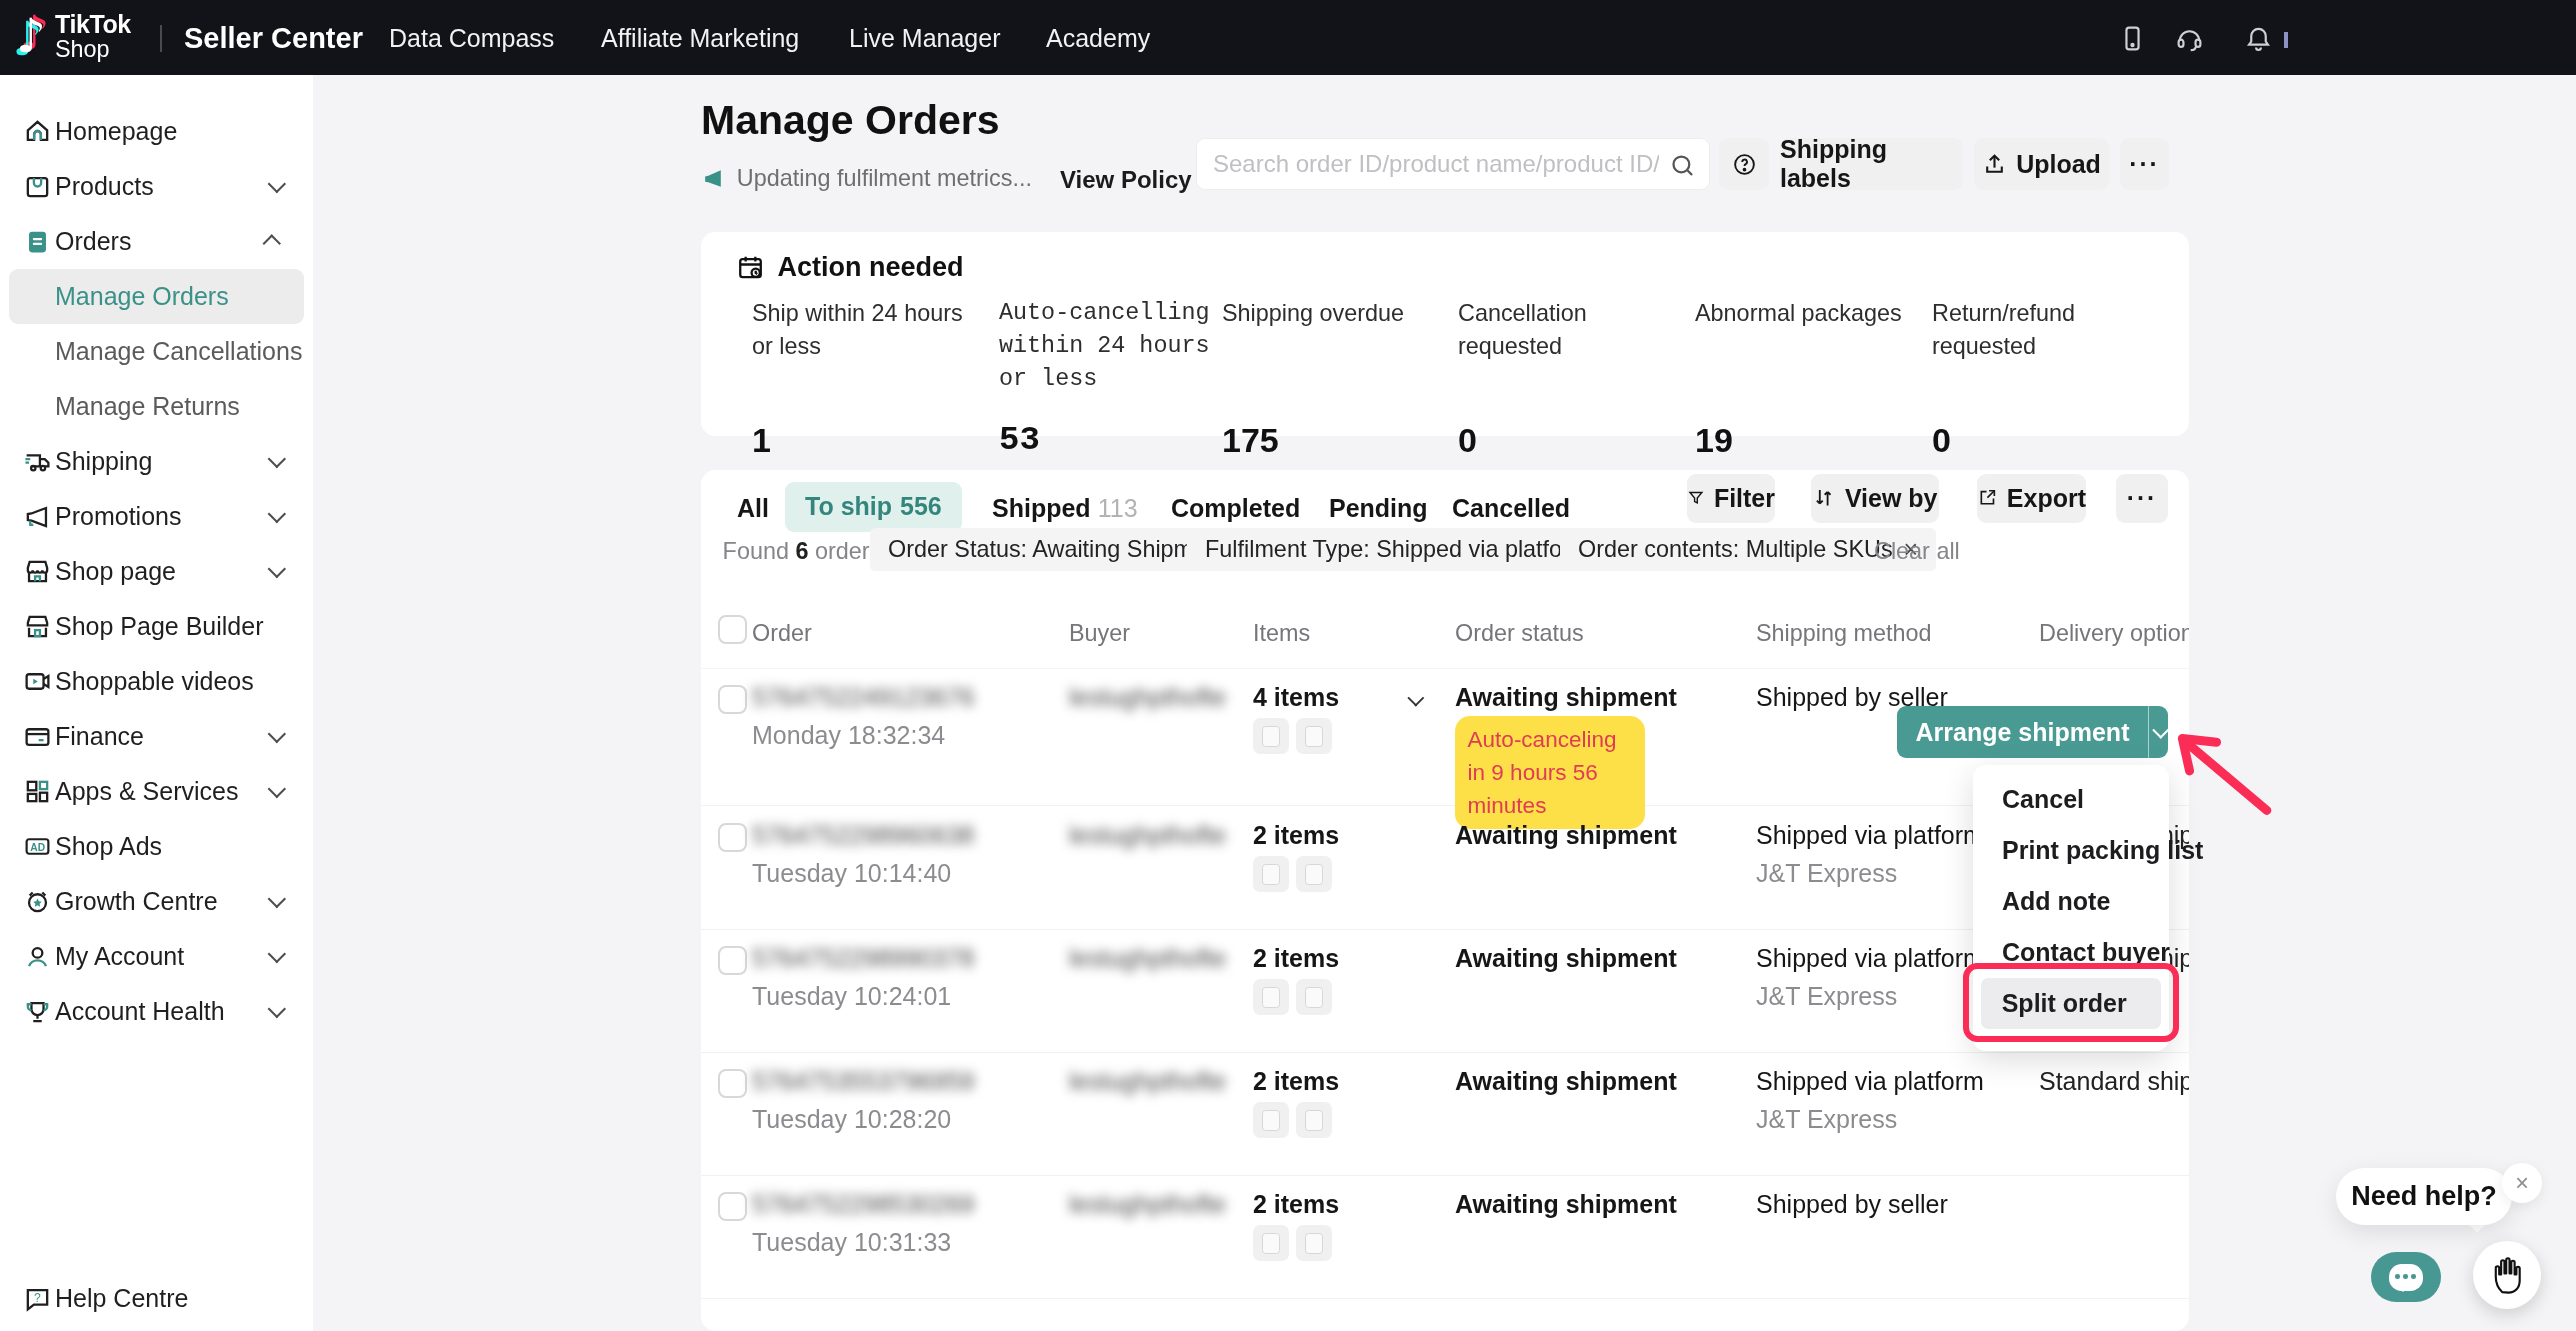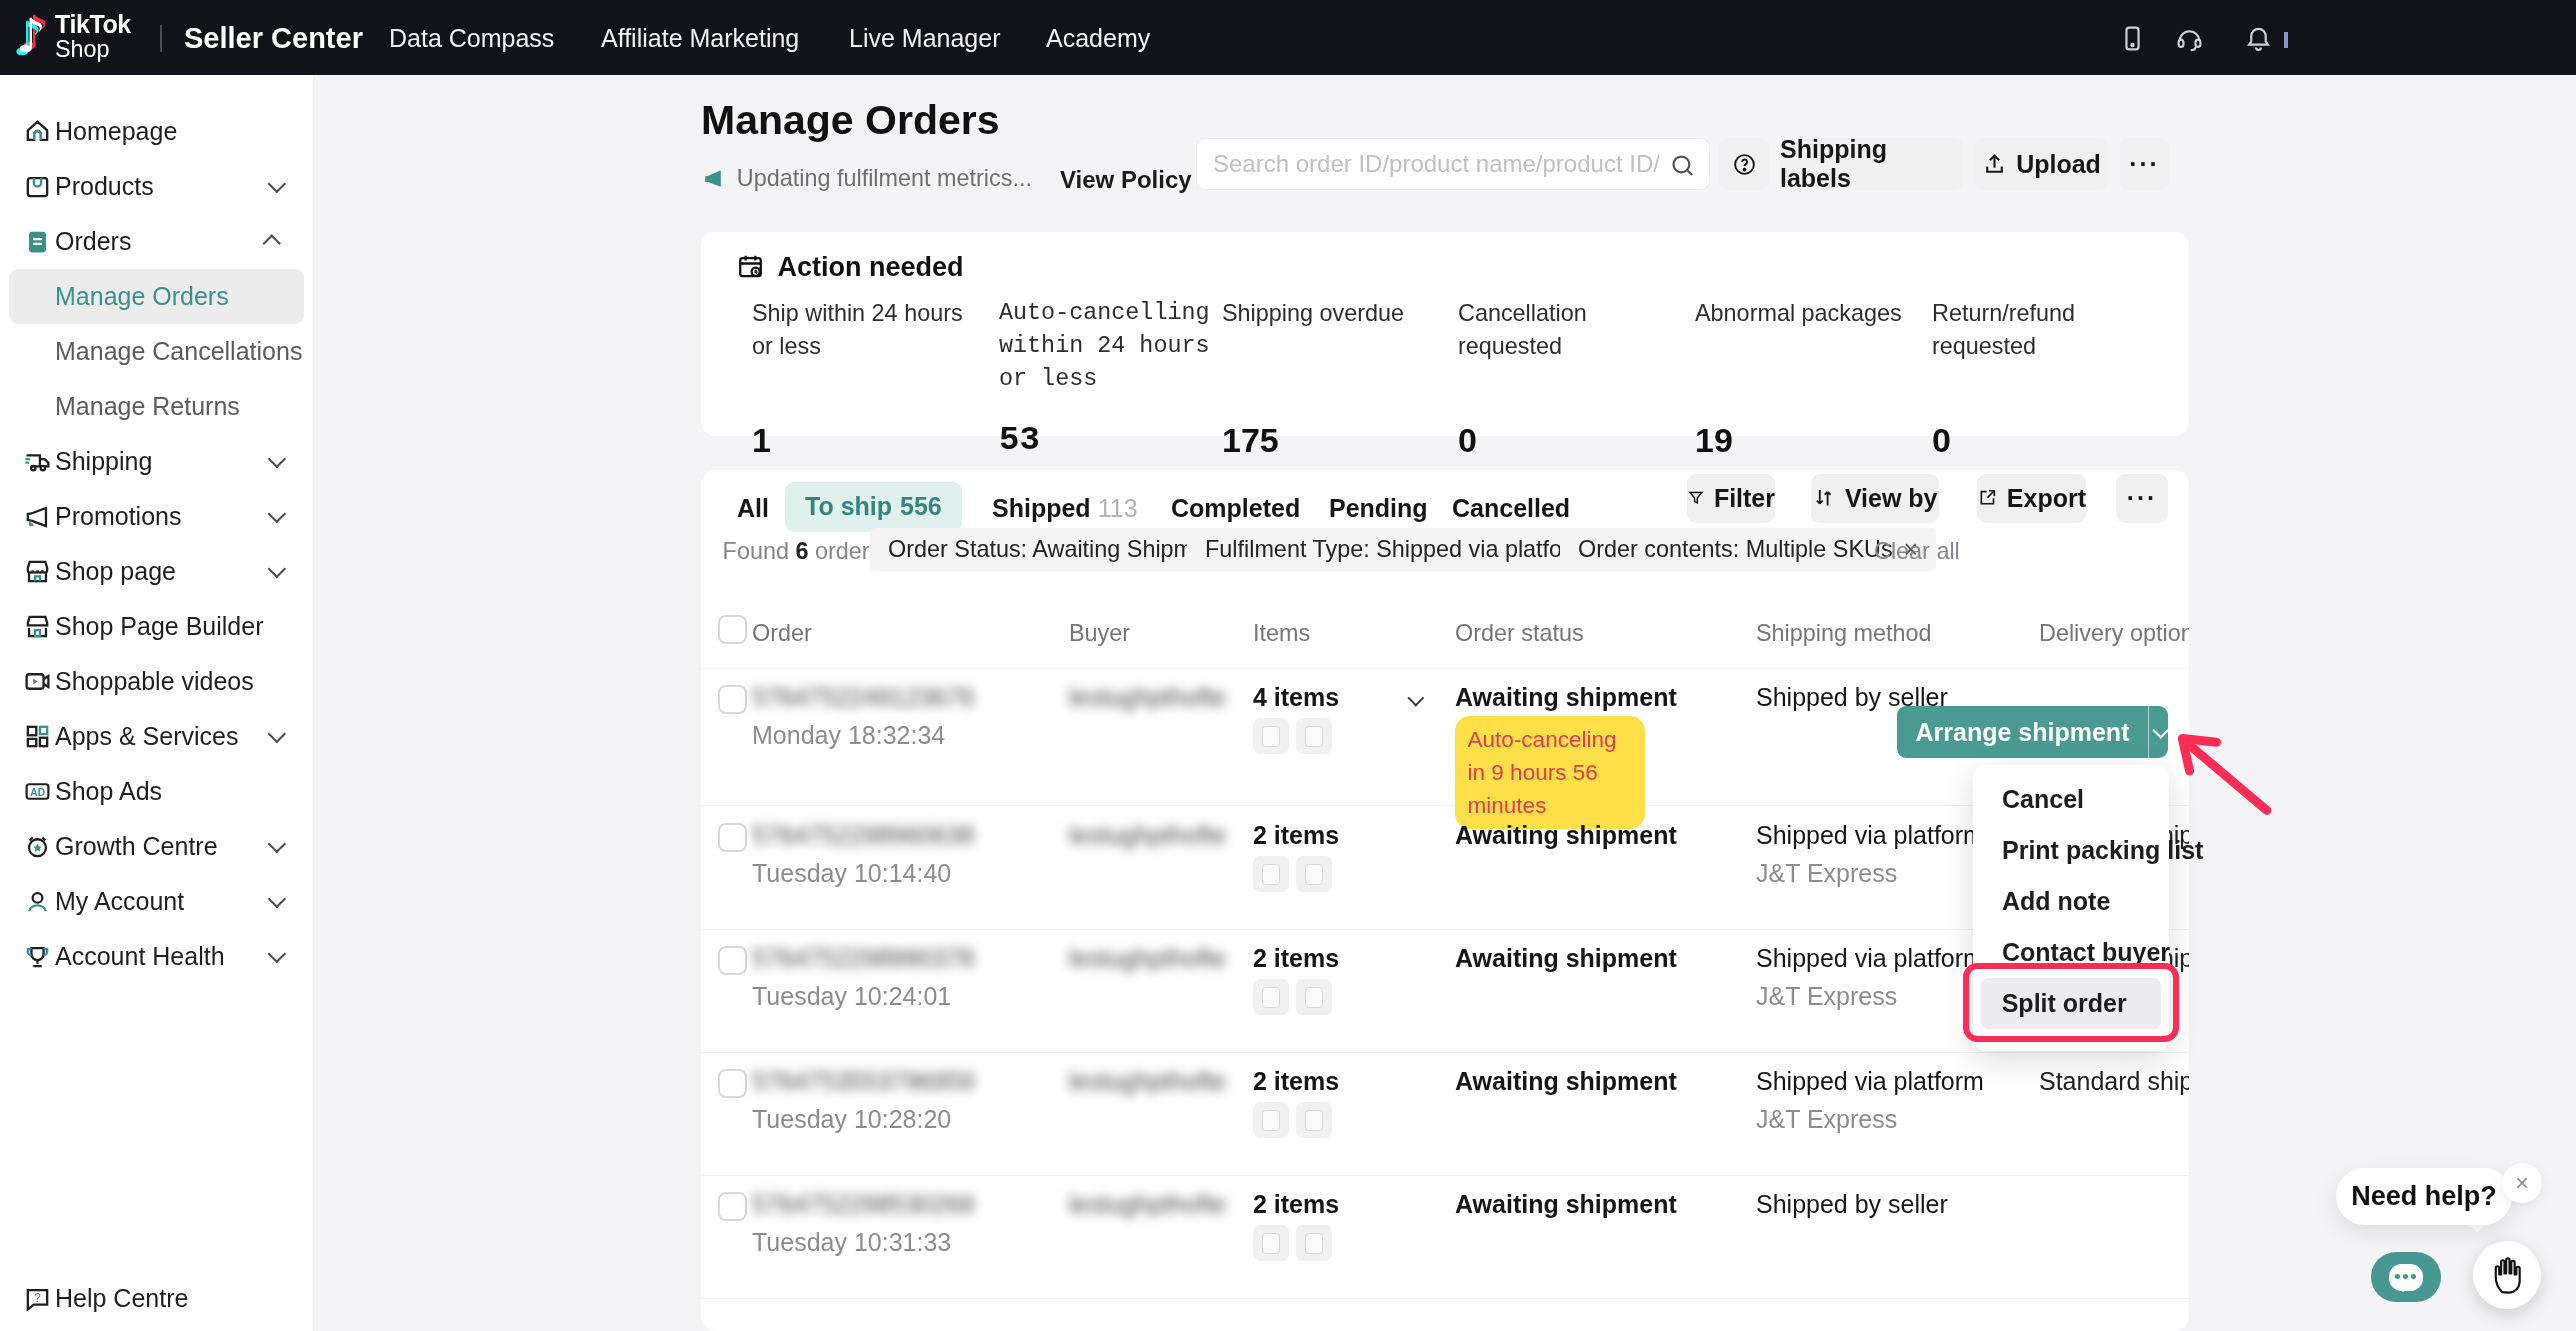--- a/index.html
+++ b/index.html
@@ -49,21 +49,21 @@
   .search-mag { position:absolute; right:12.6px; top:12.6px; width:27px; height:27px; color:#555; }
   .grey-btn { position:absolute; top:138px; height:52px; background:#f0f0f1; border-radius:9px; display:flex; align-items:center; justify-content:center; gap:9px; font-size:25px; font-weight:600; color:#161616; cursor:pointer; }
   .grey-btn svg { width:25px; height:25px; }
   .btn-help { left:1719px; width:50px; }
   .btn-shipping { left:1780px; width:183px; }
   .btn-upload { left:1974px; width:135px; }
   .btn-more-top { left:2120px; width:49px; font-weight:800; letter-spacing:1.8px; }
 
   
   .action-card { position:absolute; left:701px; top:232px; width:1488px; height:204px; background:#fff; border-radius:14.4px; }
-  .ac-head { position:absolute; left:35px; top:20px; display:flex; gap:12.6px; }
+  .ac-head { position:absolute; left:35px; top:20px; display:flex; align-items:center; gap:12.6px; }
   .ac-head svg { width:29px; height:29px; color:#111; }
   .ac-title { font-size:27px; font-weight:700; color:#111; }
   .stat { position:absolute; top:65px; width:230px; }
   .stat-label { font-size:23.4px; line-height:33px; color:#2e2e30; }
   .stat-value { position:absolute; top:124px; font-size:34px; font-weight:600; color:#111; }
 
   
   .table-card { position:absolute; left:701px; top:470px; width:1488px; height:861px; background:#fff; border-radius:14.4px; overflow:hidden; }
   .tab { position:absolute; top:24px; font-size:25px; font-weight:600; color:#161616; cursor:pointer; white-space:nowrap; }
   .tab .count { color:#b3b3b6; font-weight:500; margin-left:7.2px; }
@@ -235,20 +235,29 @@
       <div class="side-item">
         <span class="s-icon"><svg viewBox="0 0 24 24" fill="none" stroke="currentColor" stroke-width="1.9">
               <rect x="3" y="6" width="14" height="12" rx="2"></rect>
               <path d="M17 10l4-2.5v9L17 14"></path>
               <path d="M8.5 9.8v4.4l3.8-2.2z" fill="#3a9188" stroke="none"></path>
             </svg></span>
         <span class="side-label">Shoppable videos</span>
       </div>
       <div class="side-item">
         <span class="s-icon"><svg viewBox="0 0 24 24" fill="none" stroke="currentColor" stroke-width="1.9">
+              <rect x="3" y="6" width="18" height="13" rx="2"></rect>
+              <path d="M3 10h18"></path>
+              <path d="M13 15h4" stroke="#3a9188"></path>
+            </svg></span>
+        <span class="side-label">Finance</span>
+        <span class="s-chev down"></span>
+      </div>
+      <div class="side-item">
+        <span class="s-icon"><svg viewBox="0 0 24 24" fill="none" stroke="currentColor" stroke-width="1.9">
               <rect x="4" y="4" width="7" height="7"></rect>
               <rect x="14" y="4" width="6" height="6" stroke="#3a9188"></rect>
               <rect x="4" y="14" width="7" height="6"></rect>
               <rect x="14" y="13" width="6" height="7"></rect>
             </svg></span>
         <span class="side-label">Apps &amp; Services</span>
         <span class="s-chev down"></span>
       </div>
       <div class="side-item">
         <span class="s-icon"><svg viewBox="0 0 24 24" fill="none" stroke="currentColor" stroke-width="1.8">

